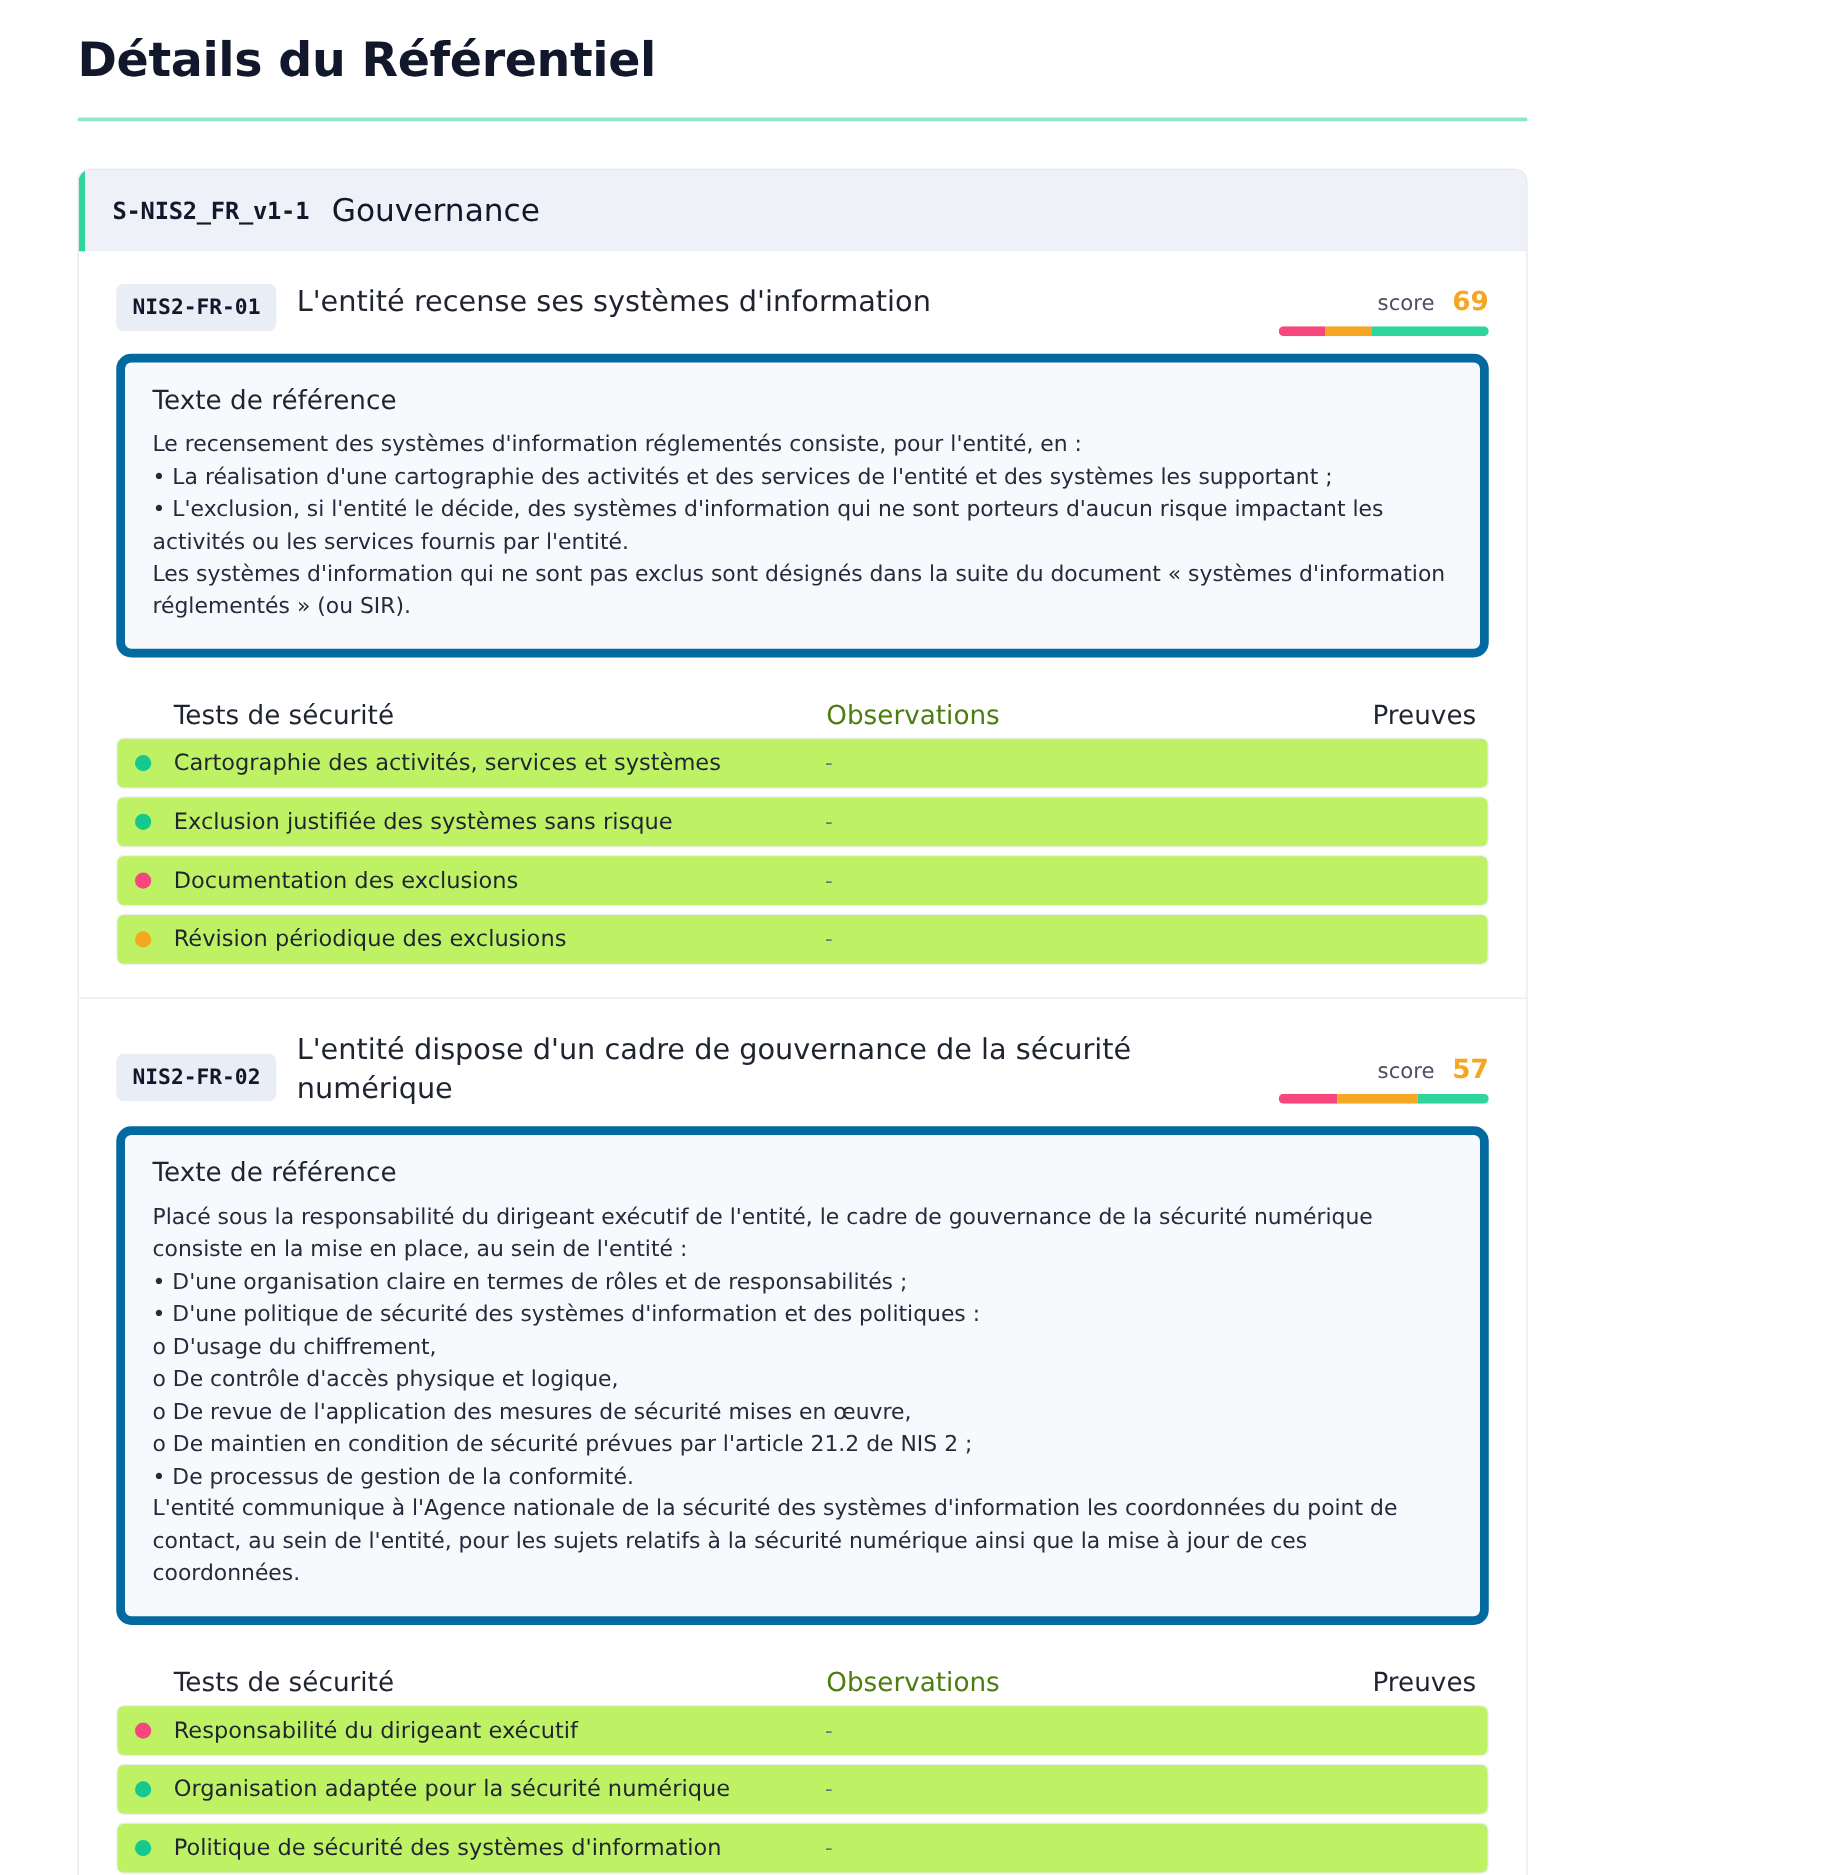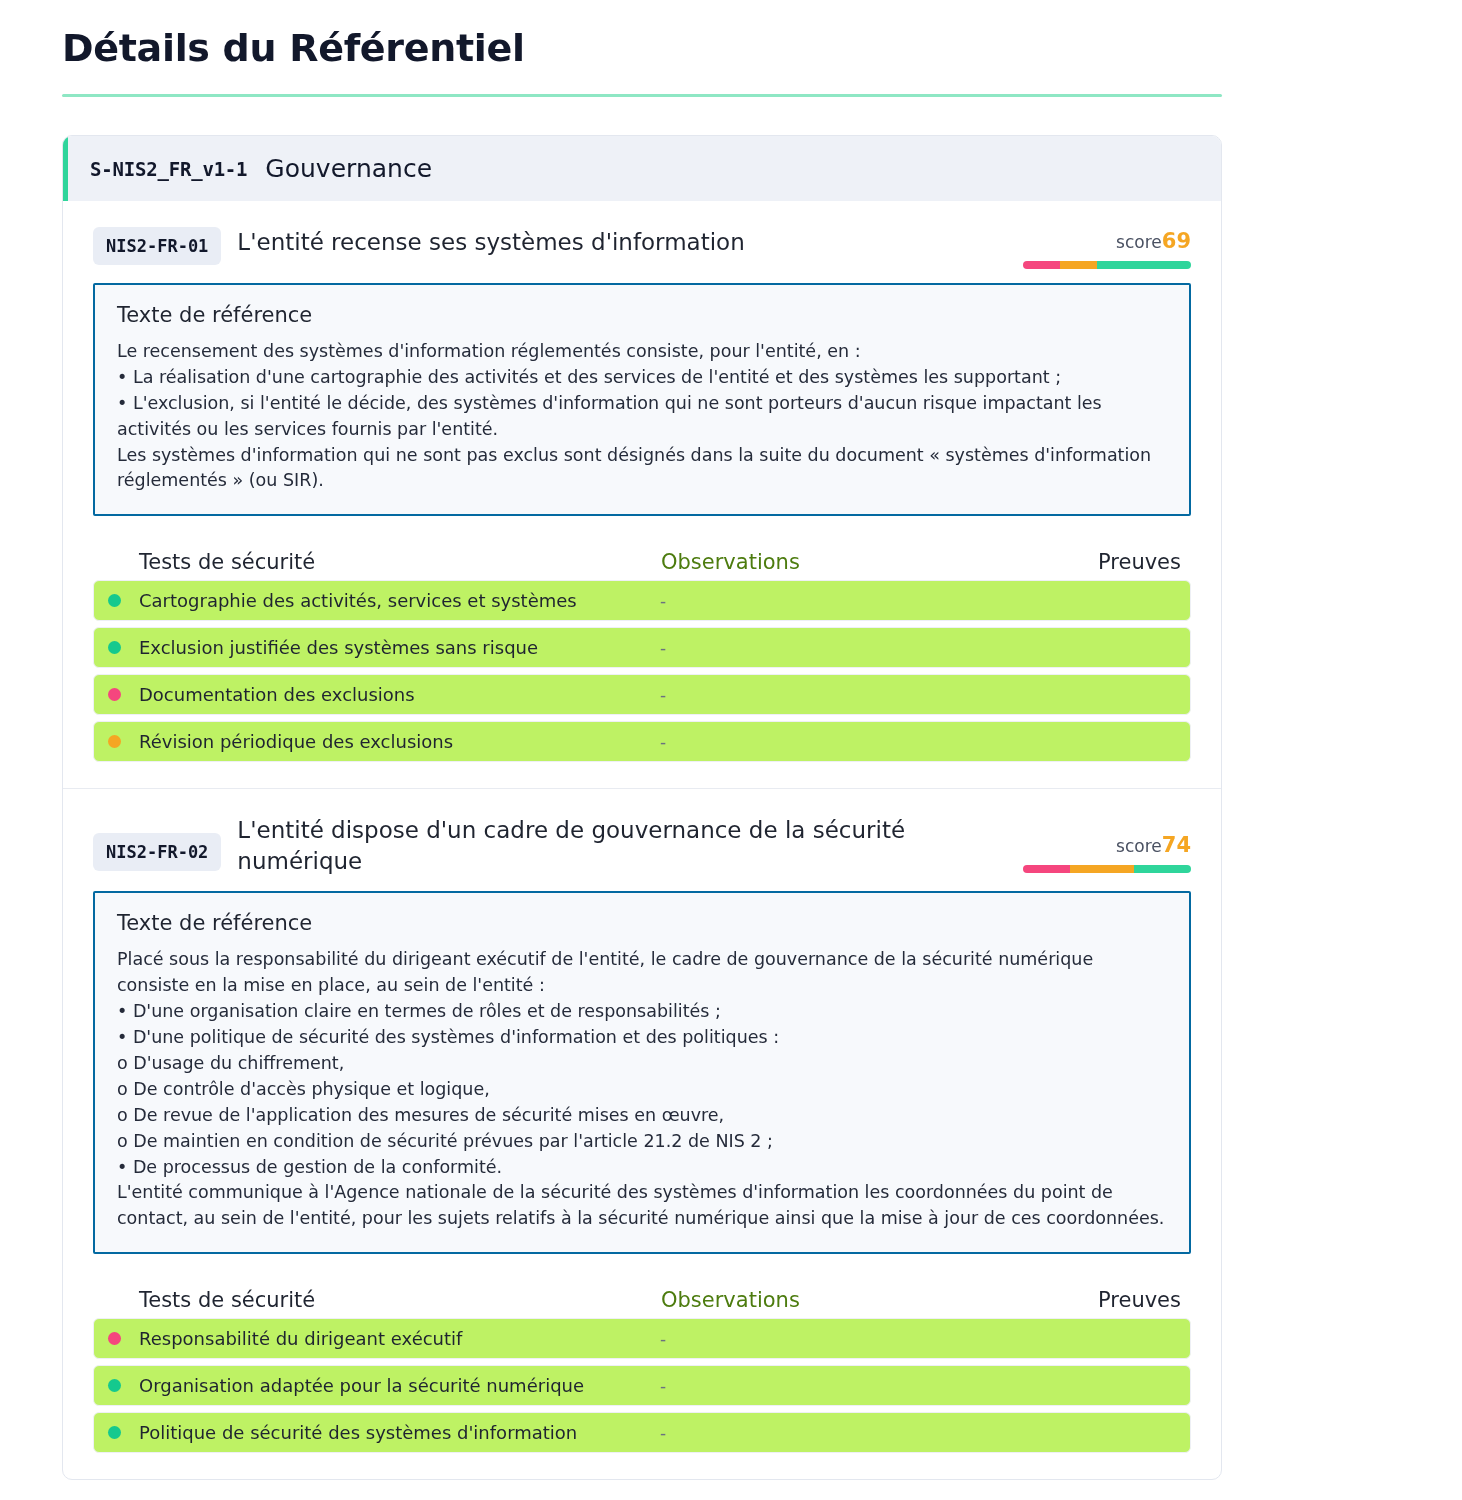--- a/index.html
+++ b/index.html
@@ -99,38 +99,38 @@
   }
   .score-label {
     font-size: 17px;
     color: #4a5162;
     white-space: nowrap;
   }
   .score-value {
     font-size: 21px;
     font-weight: bold;
     color: #f5a623;
-    margin-left: 0;
+    margin-left: 14px;
   }
   .score-bar {
     display: flex;
     width: 168px;
     height: 8px;
     border-radius: 5px;
     overflow: hidden;
     margin-top: 8px;
   }
   .score-bar span { display: block; height: 100%; }
   .seg-red { background: #f5467e; }
   .seg-orange { background: #f5a623; }
   .seg-green { background: #2fd59b; }
 
   .ref-box {
-    border: 2px solid #0369a1;
-    border-radius: 2px;
+    border: 7px solid #0369a1;
+    border-radius: 12px;
     background: #f7f9fc;
     padding: 18px 22px 20px 22px;
     margin-top: 14px;
   }
   .ref-box-title {
     font-size: 21px;
     color: #1f2430;
     margin-bottom: 12px;
   }
   .ref-box-text {
@@ -243,21 +243,21 @@
         <span class="test-proof"></span>
       </div>
     </div>
 
     <div class="requirement">
       <div class="req-head">
         <span class="req-code" style="margin-top:22px;">NIS2-FR-02</span>
         <span class="req-title">L'entité dispose d'un cadre de gouvernance de la sécurité numérique</span>
         <span class="score-block" style="padding-top:22px;">
           <span>
-            <span class="score-label">score</span><span class="score-value">74</span>
+            <span class="score-label">score</span><span class="score-value">57</span>
           </span>
           <span class="score-bar">
             <span class="seg-red" style="width:28%"></span>
             <span class="seg-orange" style="width:38%"></span>
             <span class="seg-green" style="width:34%"></span>
           </span>
         </span>
       </div>
 
       <div class="ref-box">

